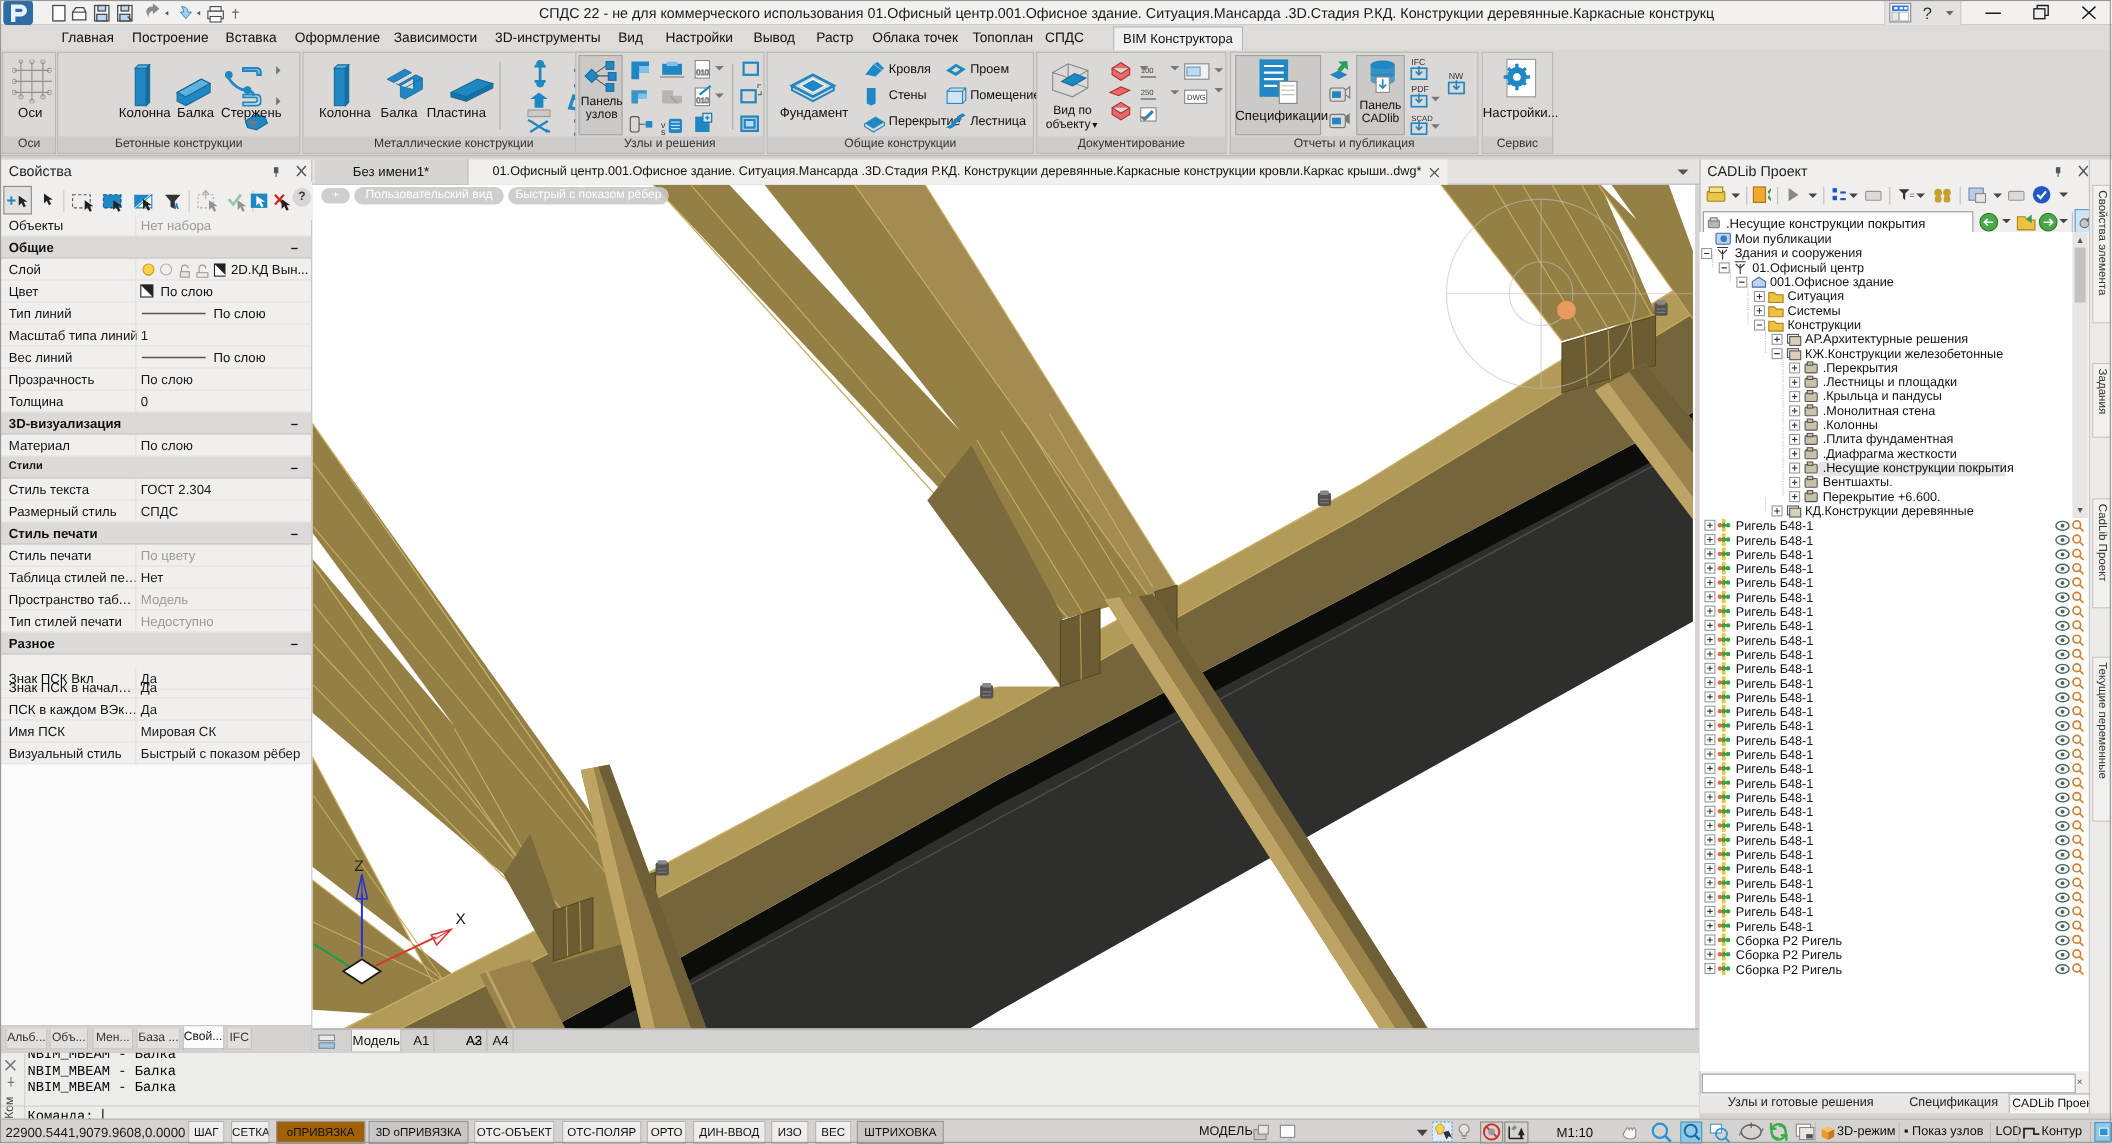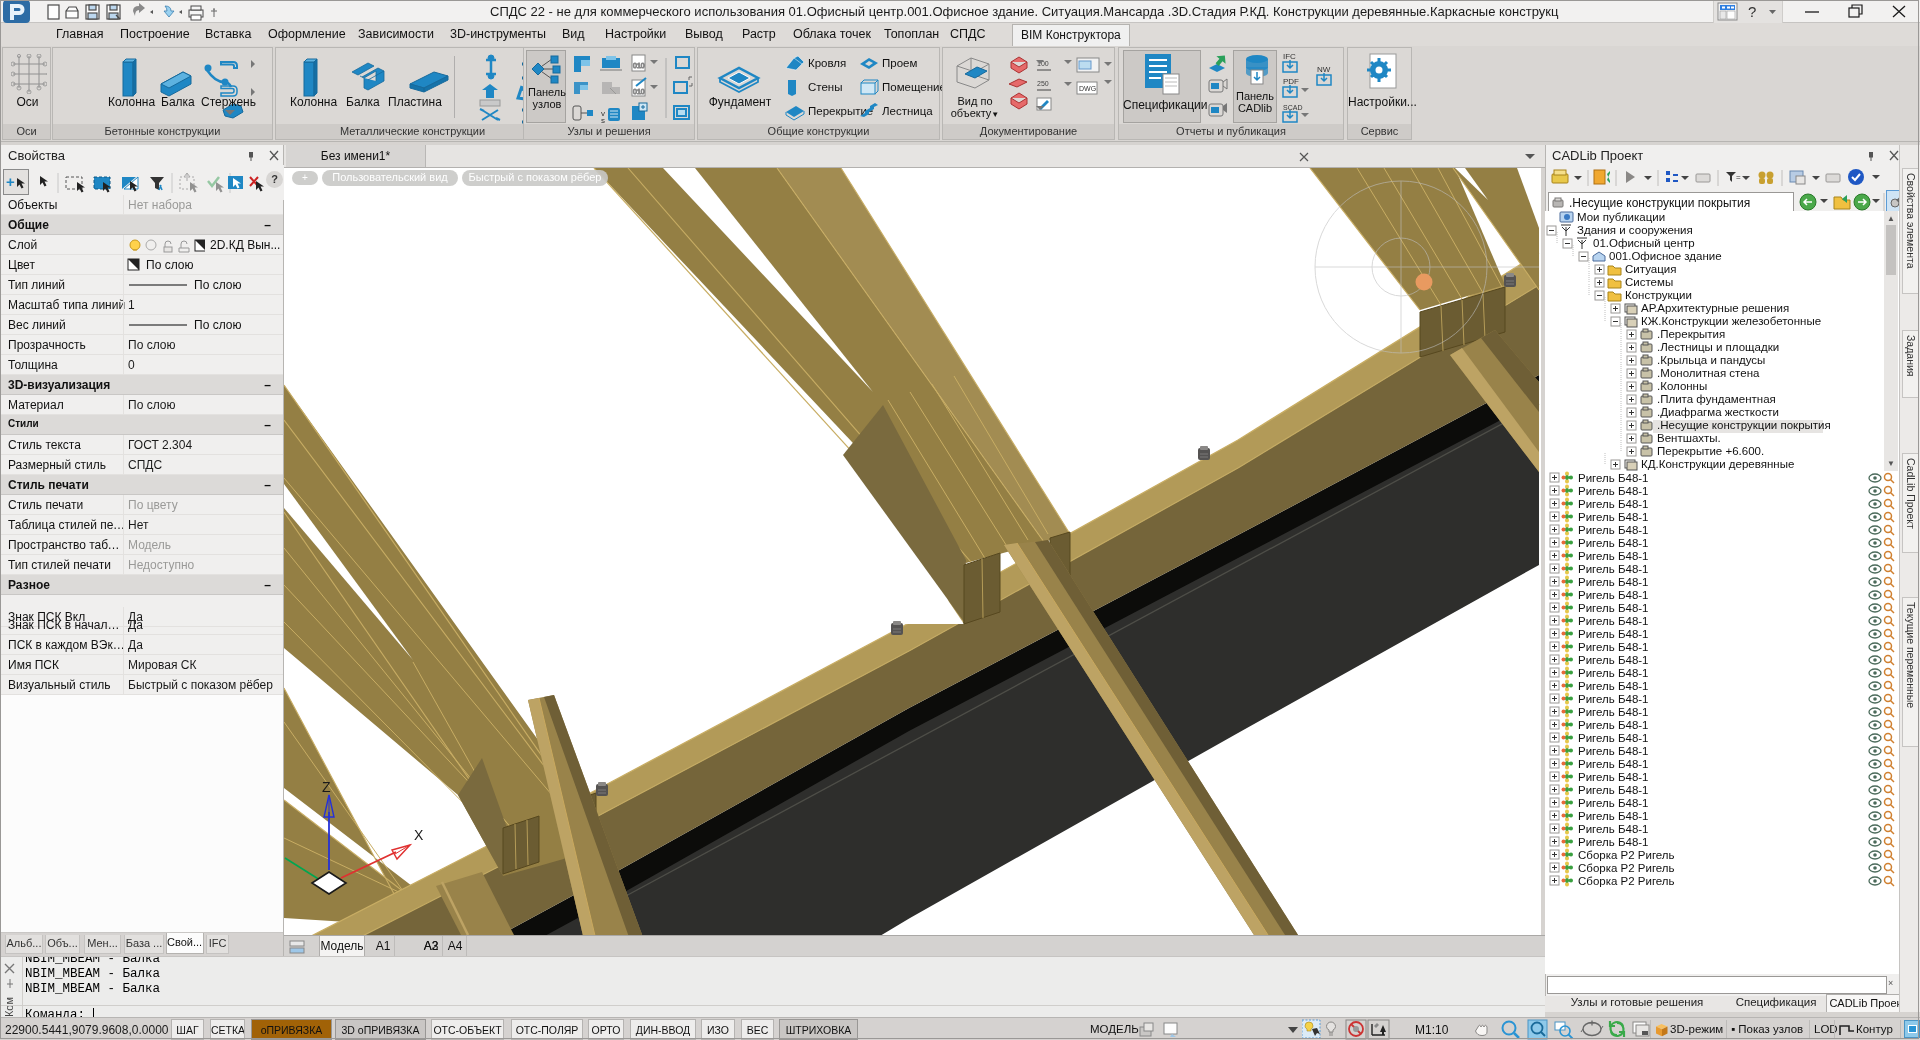--- a/index.html
+++ b/index.html
@@ -574,20 +574,23 @@
       <div class="abs" style="left:45px;top:2px;width:35px;height:19px;background:#e2e0de;border:1px solid #c5c3c1;border-top:none;text-align:center;font-size:11px;line-height:17px;color:#333;">Объ...</div>
       <div class="abs" style="left:84px;top:2px;width:37px;height:19px;background:#e2e0de;border:1px solid #c5c3c1;border-top:none;text-align:center;font-size:11px;line-height:17px;color:#333;">Мен...</div>
       <div class="abs" style="left:124px;top:2px;width:40px;height:19px;background:#e2e0de;border:1px solid #c5c3c1;border-top:none;text-align:center;font-size:11px;line-height:17px;color:#333;">База ...</div>
       <div class="abs" style="left:166px;top:0px;width:38px;height:21px;background:#fcfcfc;border:1px solid #b5b3b0;border-top:none;font-size:11px;line-height:19px;">Свой...</div>
       <div class="abs" style="left:206px;top:2px;width:23px;height:19px;background:#e2e0de;border:1px solid #c5c3c1;border-top:none;text-align:center;font-size:11px;line-height:17px;color:#333;">IFC</div>
       <div class="abs" style="left:231px;top:2px;width:38px;height:19px;background:#e2e0de;border:1px solid #c5c3c1;border-top:none;text-align:center;font-size:11px;line-height:17px;color:#333;margin-top:35px;">Реда...</div>
     </div>
   </div>
 <div class="abs" style="left:284px;top:145px;width:1261px;height:23px;background:#e6e4e2;border-bottom:1px solid #b3b1af;">
     <div class="abs" style="left:2px;top:0;width:140px;height:22px;background:#d7d5d3;border-right:1px solid #b9b7b5;text-align:center;line-height:22px;font-size:12px;">Без имени1*</div>
+    <div class="abs" style="left:142px;top:0;width:890px;height:23px;background:#f0efed;">
+      <div style="position:absolute;left:14px;top:5px;width:860px;text-align:center;font-size:11.5px;white-space:nowrap;overflow:hidden;">01.Офисный центр.001.Офисное здание. Ситуация.Мансарда .3D.Стадия Р.КД. Конструкции деревянные.Каркасные конструкции кровли.Каркас крыши..dwg*</div>
+    </div>
     <svg class="ic" style="left:1014px;top:6px;" width="12" height="12">
       <path d="M2 2 l8 8 M10 2 l-8 8" stroke="#555" stroke-width="1.2"></path>
     </svg>
     <svg class="ic" style="left:1240px;top:8px;" width="12" height="8">
       <path d="M1 1 l5 5 5-5 z" fill="#555"></path>
     </svg>
   </div>
 <div class="abs" style="left:284px;top:168px;width:1257px;height:767px;background:#fff;">
     <svg width="1257" height="767" viewBox="286 168 1257 767">
       <polygon points="286,688 418,935 478,935 286,788" fill="#947f44"></polygon>

